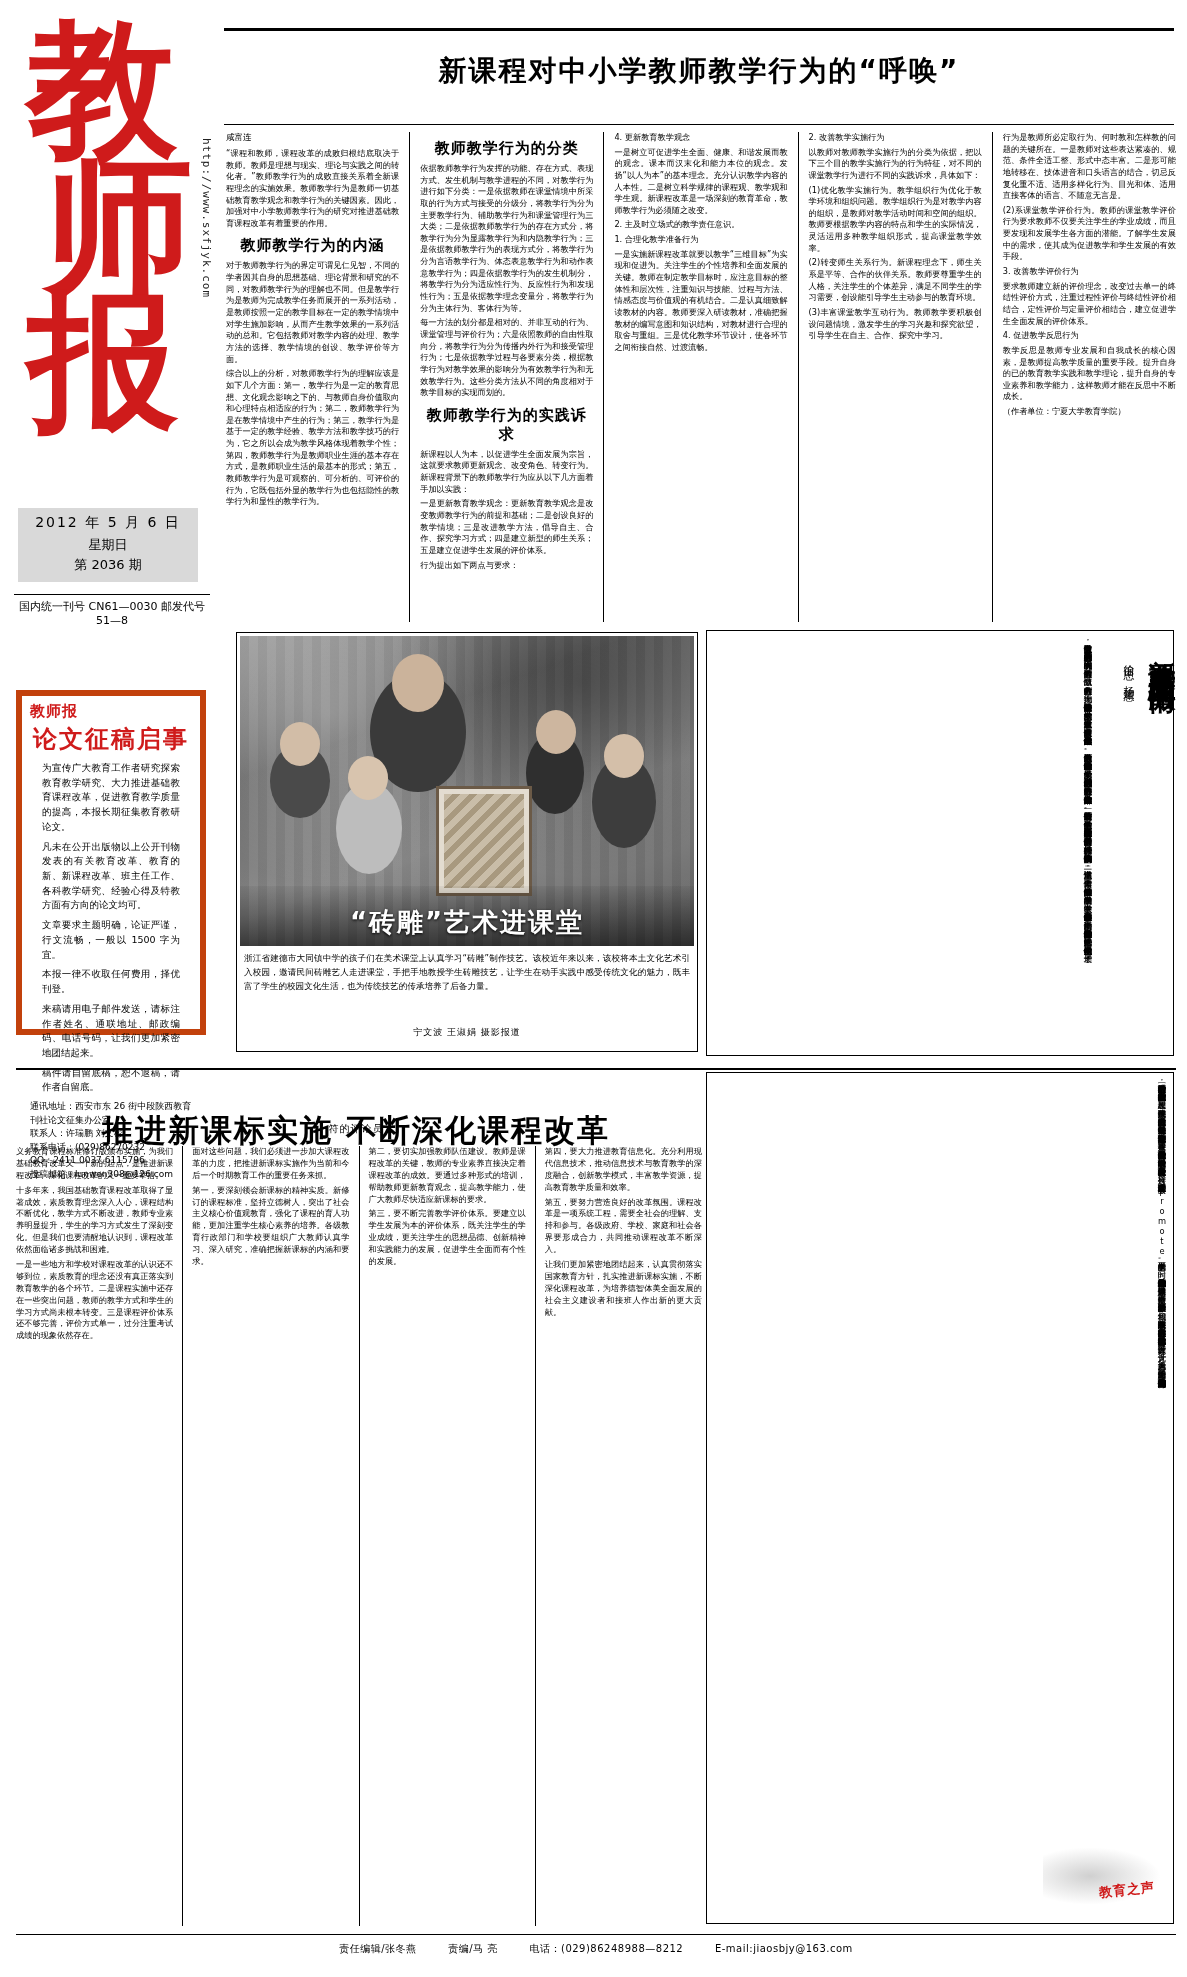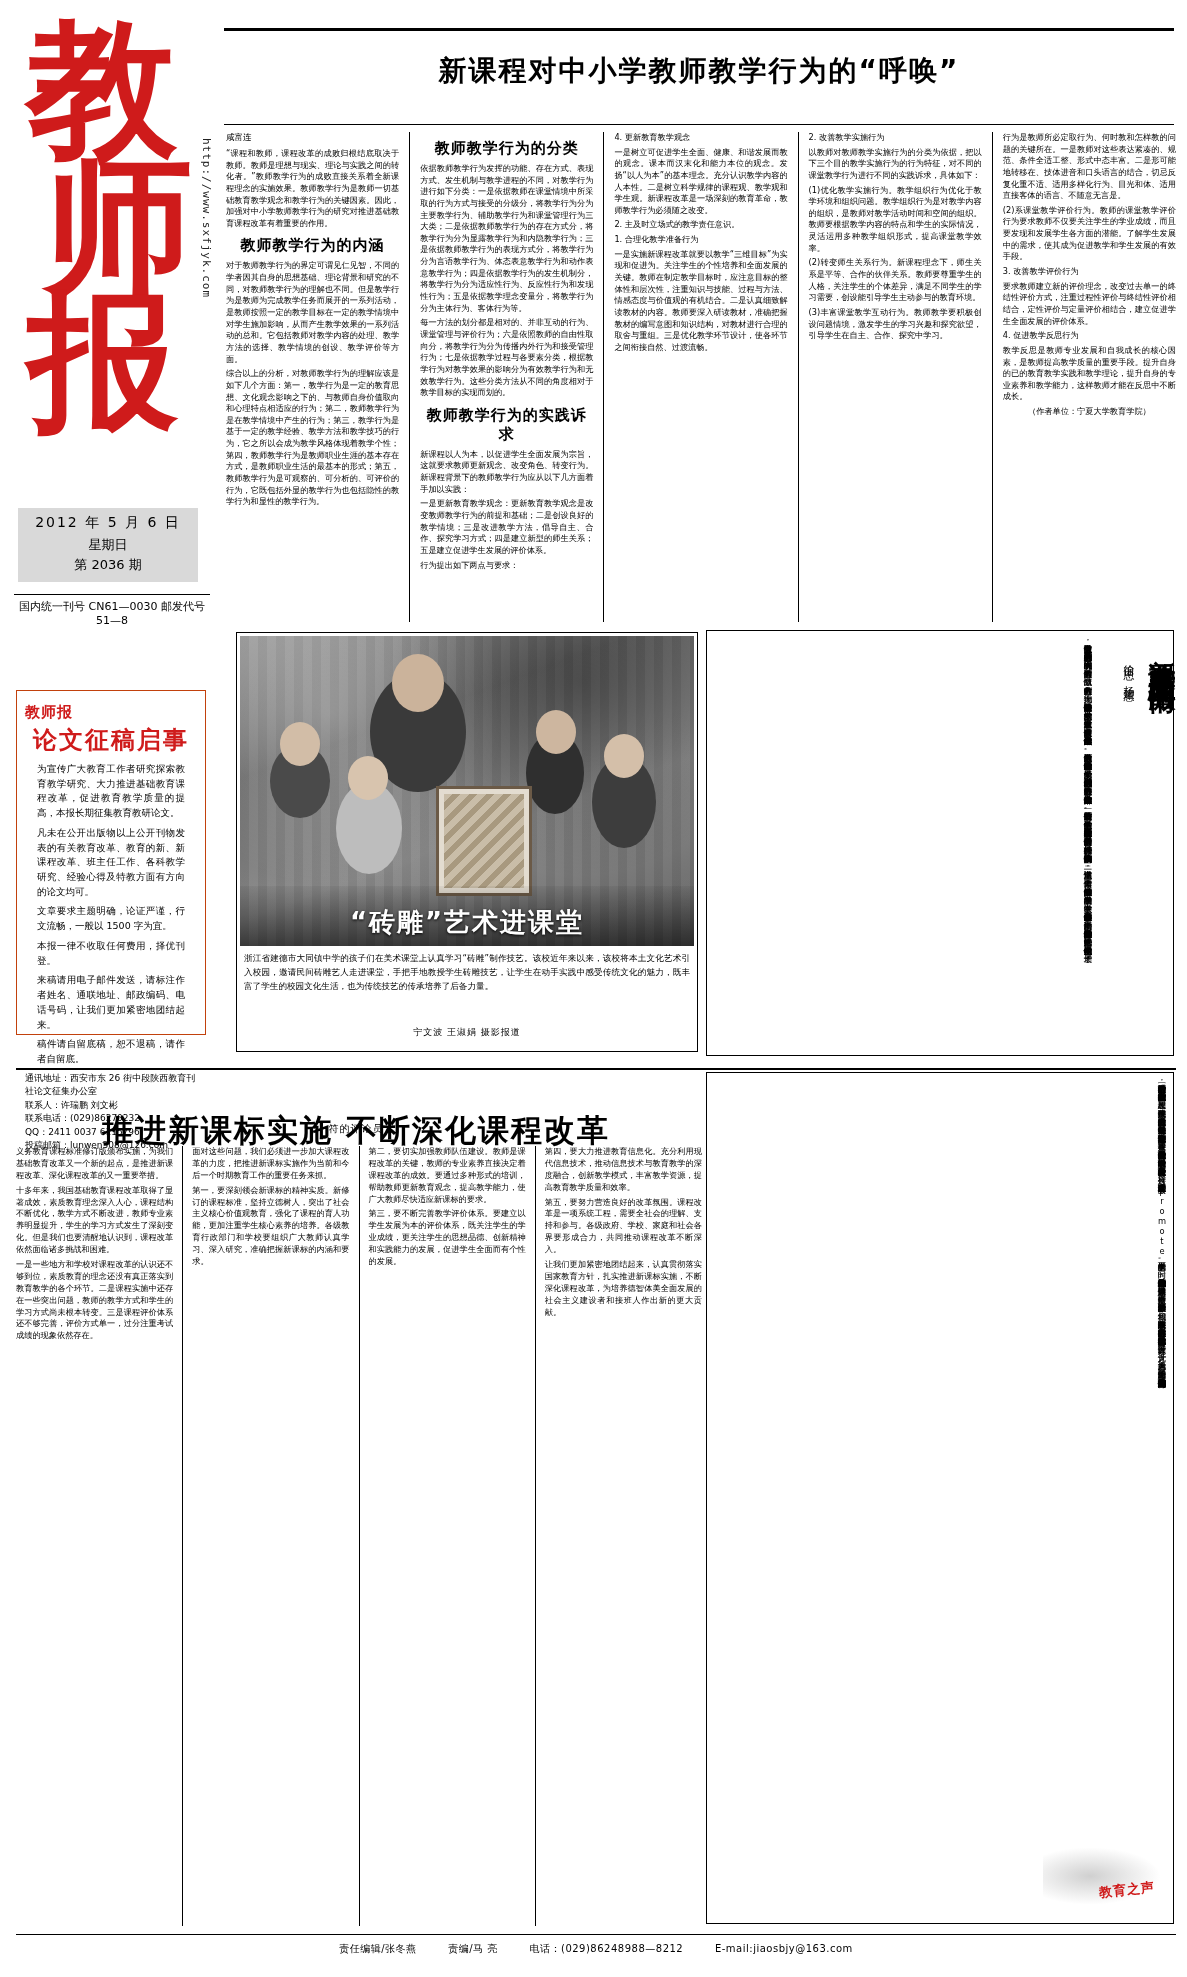--- a/index.html
+++ b/index.html
@@ -43,21 +43,21 @@
   .mast-datebox .d3 { font-size:13px; margin-top:2px; }
   .mast-issn {
     position:absolute; left:4px; top:586px; width:196px;
     text-align:center; font-size:11px;
     border-top:1px solid #000; padding-top:4px;
   }
 
   
   .callbox {
     position:absolute; left:16px; top:690px; width:190px; height:345px;
-    border:1px solid #c2410c; padding:12px 8px;
+    border:6px solid #c2410c; padding:6px 8px;
   }
   .callbox .cb-brand {
     color:#cf1b1b; font-size:15px; font-weight:bold; letter-spacing:1px;
   }
   .callbox .cb-title {
     color:#cf1b1b; font-size:24px; font-weight:bold;
     text-align:center; margin:2px 0 6px; letter-spacing:2px;
   }
   .callbox p {
     margin:0 12px 5px; font-size:9.5px; line-height:1.55; text-align:justify;
@@ -282,21 +282,21 @@
 
     <div class="tsep"></div>
 
     <div class="tcol">
       <p>行为是教师所必定取行为、何时教和怎样教的问题的关键所在。一是教师对这些表达紧凑的、规范、条件全适工整、形式中态丰富。二是形可能地转移在、技体进音和口头语言的结合，切忌反复化重不适、适用多样化行为、目光和体、适用直接客体的语言、不随意无言是。</p>
       <p>(2)系课堂教学评价行为。教师的课堂教学评价行为要求教师不仅要关注学生的学业成绩，而且要发现和发展学生各方面的潜能。了解学生发展中的需求，使其成为促进教学和学生发展的有效手段。</p>
       <p>3. 改善教学评价行为</p>
       <p>要求教师建立新的评价理念，改变过去单一的终结性评价方式，注重过程性评价与终结性评价相结合，定性评价与定量评价相结合，建立促进学生全面发展的评价体系。</p>
       <p>4. 促进教学反思行为</p>
       <p>教学反思是教师专业发展和自我成长的核心因素，是教师提高教学质量的重要手段。提升自身的已的教育教学实践和教学理论，提升自身的专业素养和教学能力，这样教师才能在反思中不断成长。</p>
-      <p style="text-align:center">（作者单位：宁夏大学教育学院）</p>
+      <p style="text-align:left">（作者单位：宁夏大学教育学院）</p>
     </div>
   </div>
 
   <div class="photoblock"></div>
   <div class="photo">
     <div class="wall"></div>
     <div class="blob" style="left:130px;top:36px;width:96px;height:120px;background:#3a3a3a;"></div>
     <div class="blob" style="left:152px;top:18px;width:52px;height:58px;background:#cbb39b;"></div>
     <div class="blob" style="left:30px;top:108px;width:60px;height:74px;background:#4a4a4a;"></div>
     <div class="blob" style="left:40px;top:86px;width:40px;height:44px;background:#d2bda7;"></div>

